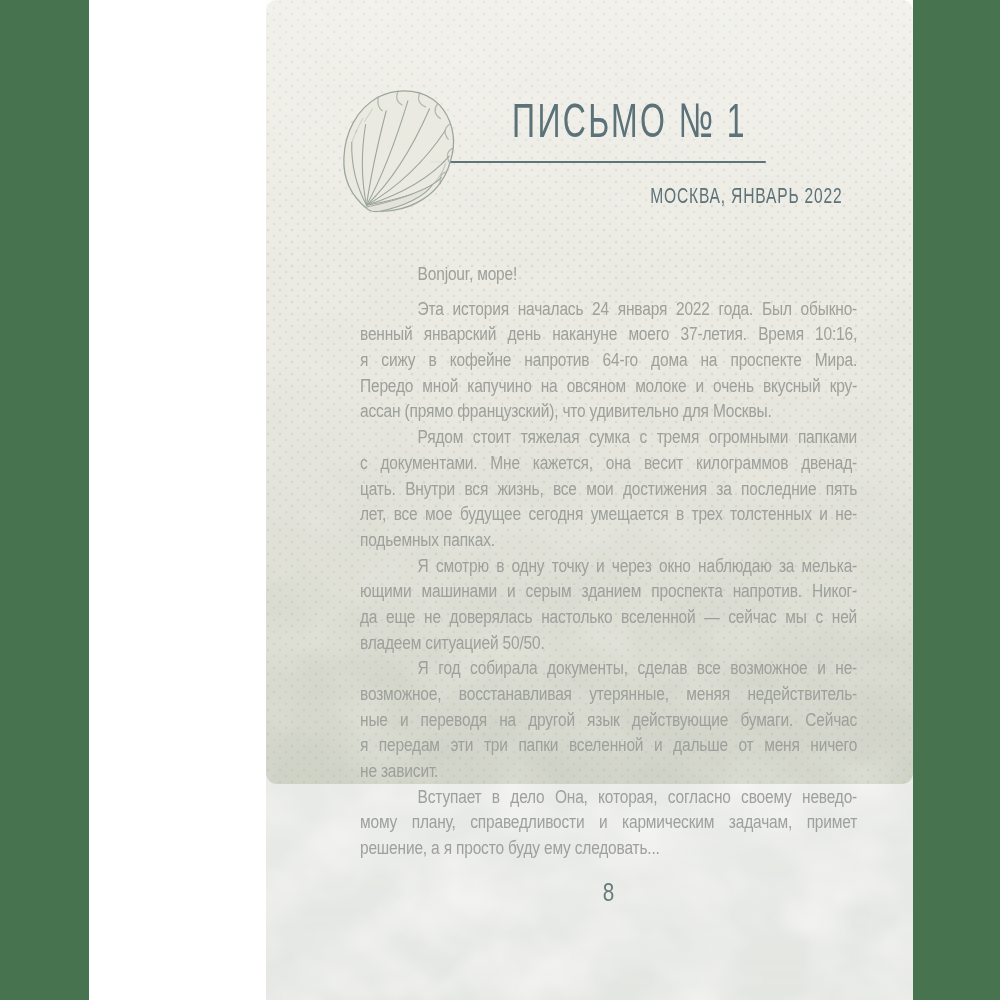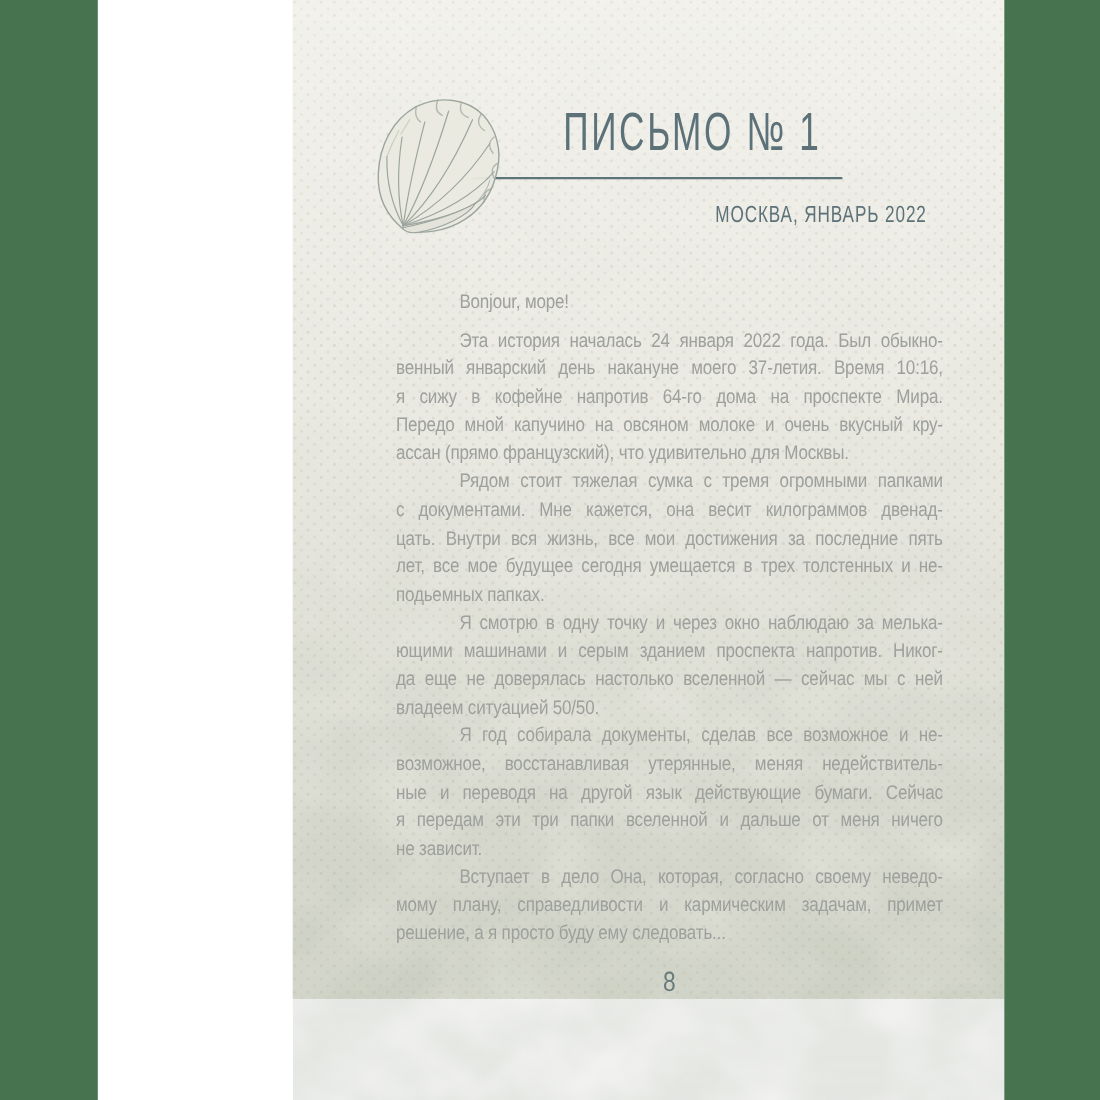--- a/index.html
+++ b/index.html
@@ -7,27 +7,28 @@
     width: 1000px; height: 1000px; overflow: hidden; position: relative;
     background: #ffffff;
     font-family: "Liberation Sans", sans-serif;
   }
   .band { position: absolute; top: 0; height: 1000px; background: #48734f; }
   .band-left  { left: 0; width: 89px; }
   .band-right { left: 913px; width: 87px; }
   .white-strip { position: absolute; top: 0; left: 89px; width: 177px; height: 1000px; background: #ffffff; }
 
   .paper {
-    position: absolute; top: 0; left: 266px; width: 647px; height: 908px;
+    position: absolute; top: 0; left: 266px; width: 647px; height: 784px;
     background-color: #efeee7;
     background-image:
       linear-gradient(180deg, rgba(255,255,255,0.30) 0%, rgba(255,255,255,0) 35%, rgba(214,218,204,0.25) 82%, rgba(208,214,199,0.40) 100%),
       radial-gradient(circle at 2px 2px, rgba(168,163,140,0.22) 1px, rgba(0,0,0,0) 1.7px),
       radial-gradient(circle at 8px 8px, rgba(168,163,140,0.17) 1px, rgba(0,0,0,0) 1.7px);
     background-size: auto, 12px 12px, 12px 12px;
+    border-radius: 11px;
   }
   .grain {
     position: absolute; inset: 0; pointer-events: none;
     mix-blend-mode: multiply; opacity: 0.5;
     -webkit-mask-image: linear-gradient(180deg, rgba(0,0,0,0.05) 0%, rgba(0,0,0,0.15) 38%, rgba(0,0,0,0.55) 68%, rgba(0,0,0,0.75) 100%);
     mask-image: linear-gradient(180deg, rgba(0,0,0,0.05) 0%, rgba(0,0,0,0.15) 38%, rgba(0,0,0,0.55) 68%, rgba(0,0,0,0.75) 100%);
   }
 
   .shell { position: absolute; left: 71px; top: 84px; width: 128px; height: 150px; }
 

